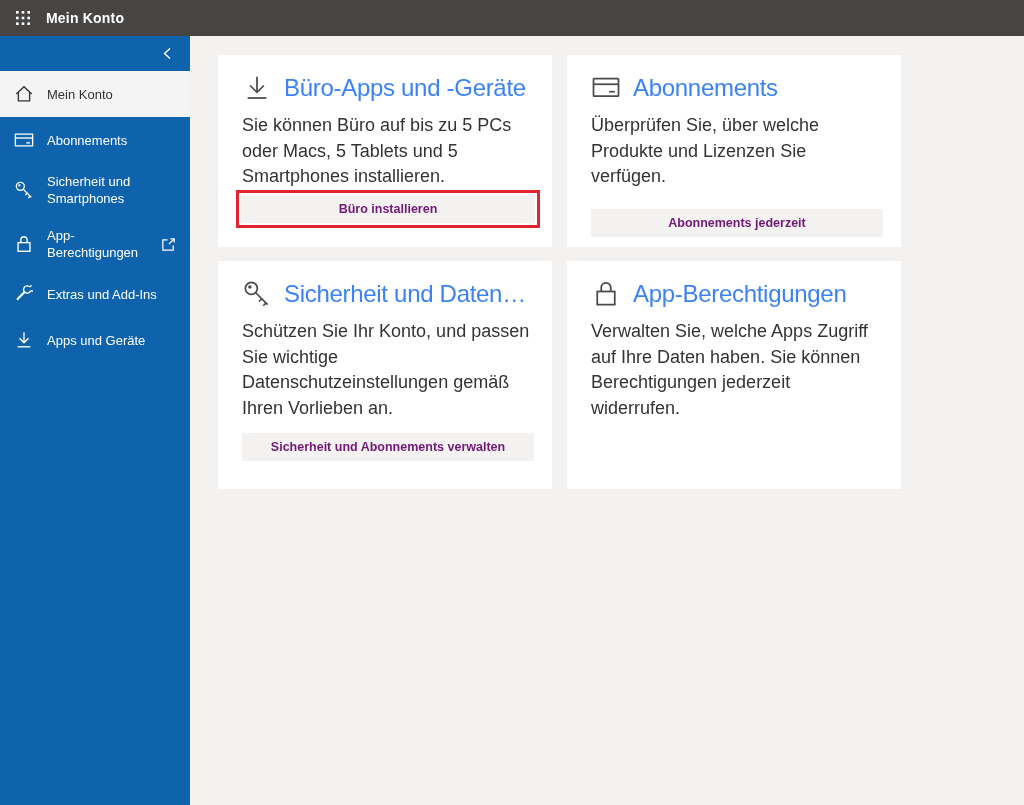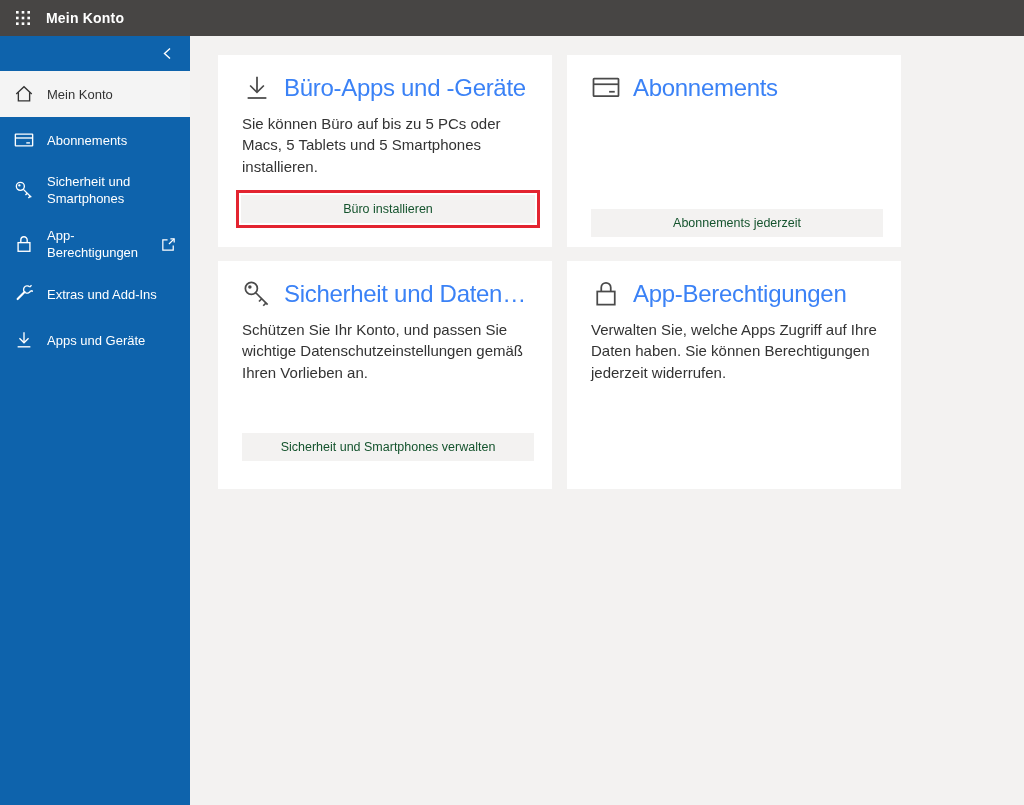--- a/index.html
+++ b/index.html
@@ -35,25 +35,25 @@
     grid-template-columns:334px 334px; grid-template-rows:192px 228px;
     column-gap:15px; row-gap:14px; }
   .card { background:#fff; padding:18px 18px 10px 24px; display:flex;
     flex-direction:column; }
   .card.tall { padding-bottom:28px; }
   .card-header { display:flex; align-items:center; gap:12px; margin-bottom:10px;
     white-space:nowrap; overflow:hidden; }
   .card-icon { width:30px; height:30px; flex:none; color:#4a4a4a; }
   .card-title { font-size:24px; font-weight:400; color:#3b82f6;
     letter-spacing:-.3px; overflow:hidden; text-overflow:ellipsis; }
-  .card-desc { font-size:15px; color:#333; line-height:1.42; padding-right:4px; }
+  .card-desc { font-size:18px; color:#333; line-height:1.42; padding-right:4px; }
   .card-actions { margin-top:auto; }
   .card-btn { display:flex; align-items:center; justify-content:center; gap:7px;
     width:100%; background:#f3f2f1; border:0; padding:7px 8px; cursor:pointer;
-    font-family:inherit; font-size:12.5px; font-weight:normal; color:#14532d; }
+    font-family:inherit; font-size:12.5px; font-weight:bold; color:#701a75; }
   .highlight-box { border:3px solid #e32430; padding:2px; margin:0 -6px 9px -6px;
     background:#fff; }
 </style>
 </head>
 <body>
 
 <div class="topbar">
   <div class="waffle-btn">
     <span>
       <svg width="14" height="14" viewBox="0 0 16 16" fill="#fff">
@@ -182,41 +182,42 @@
       <div class="card-header">
         <span class="card-icon">
           <svg width="30" height="30" viewBox="0 0 24 24" fill="none" stroke="currentColor" stroke-width="1.4">
             <rect x="2" y="4.5" width="20" height="14" rx="0.5"></rect>
             <line x1="2" y1="9" x2="22" y2="9"></line>
             <line x1="14.5" y1="15" x2="19" y2="15"></line>
           </svg>
         </span>
         <span class="card-title">Abonnements</span>
       </div>
+      <div class="card-desc">Überprüfen Sie, über welche Produkte und Lizenzen Sie verfügen.</div>
       <div class="card-actions">
         <button class="card-btn">Abonnements jederzeit</button>
       </div>
     </div>
 
     <div class="card tall">
       <div class="card-header">
         <span class="card-icon">
           <svg width="30" height="30" viewBox="0 0 24 24" fill="none" stroke="currentColor" stroke-width="1.4">
             <circle cx="7.5" cy="7.5" r="4.8"></circle>
             <circle cx="6.3" cy="6.3" r="0.7" fill="currentColor"></circle>
             <line x1="11.2" y1="11.2" x2="20.5" y2="20.5"></line>
             <line x1="15.8" y1="15.8" x2="13.6" y2="18"></line>
             <line x1="19.2" y1="19.2" x2="17" y2="21.4"></line>
           </svg>
         </span>
         <span class="card-title">Sicherheit und Datensc...</span>
       </div>
       <div class="card-desc">Schützen Sie Ihr Konto, und passen Sie wichtige Datenschutzeinstellungen gemäß Ihren Vorlieben an.</div>
       <div class="card-actions">
-        <button class="card-btn">Sicherheit und Smartphones verwalten</button>
+        <button class="card-btn">Sicherheit und Abonnements verwalten</button>
       </div>
     </div>
 
     <div class="card tall">
       <div class="card-header">
         <span class="card-icon">
           <svg width="30" height="30" viewBox="0 0 24 24" fill="none" stroke="currentColor" stroke-width="1.4">
             <rect x="5" y="10" width="14" height="10.5"></rect>
             <path d="M8.2,10 L8.2,6.8 A3.8,3.8 0 0 1 15.8,6.8 L15.8,10"></path>
           </svg>

